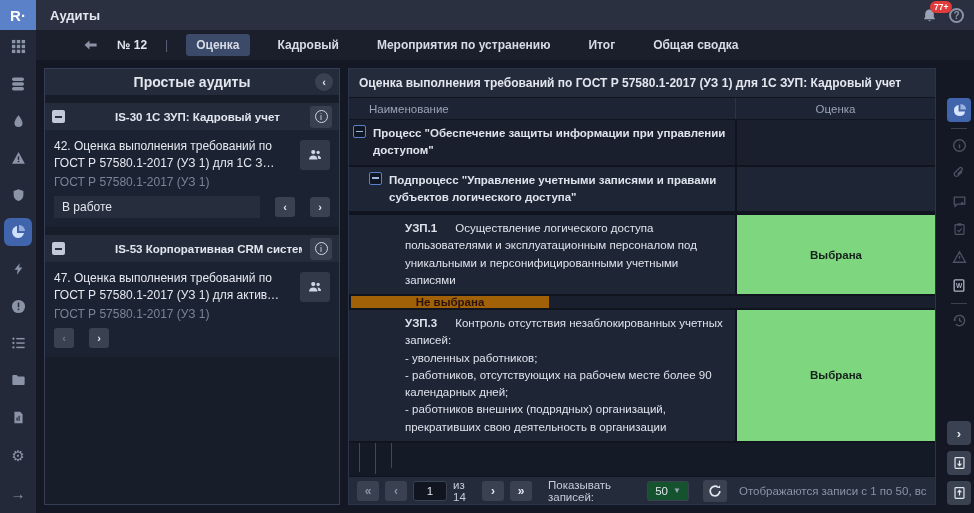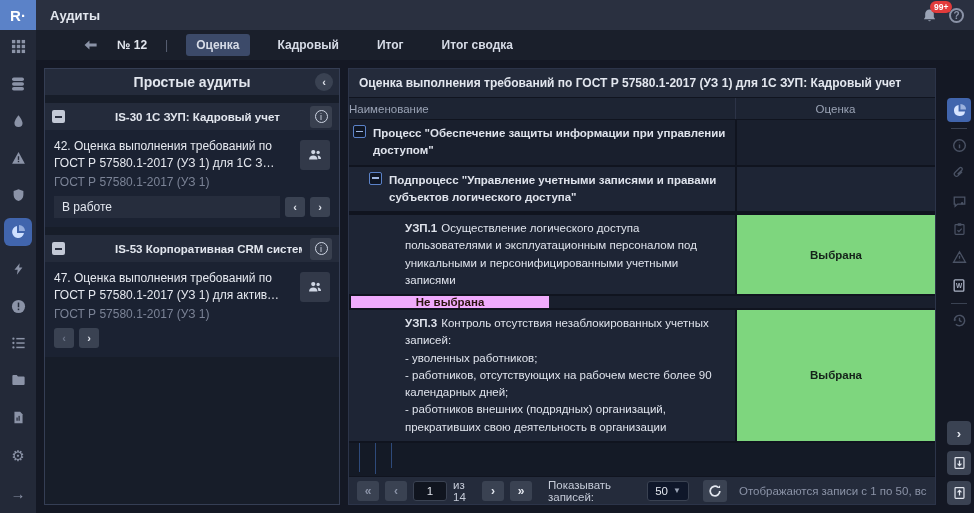--- a/index.html
+++ b/index.html
@@ -56,73 +56,73 @@
     display:flex; align-items:center; justify-content:center; flex:none; }
   .info-glyph { width:13px; height:13px; border:1.5px solid #cfd6e4; border-radius:50%;
     font-size:9px; font-style:normal; display:flex; align-items:center; justify-content:center; }
   .card-body { background:#1b2232; padding:8px 9px 9px 9px; position:relative; }
   .audit-name { font-size:12px; line-height:1.42; color:#e6e9f0; width:228px;
     display:-webkit-box; -webkit-line-clamp:2; -webkit-box-orient:vertical; overflow:hidden; }
   .person-btn { position:absolute; top:10px; right:9px; width:30px; height:30px;
     background:#323949; border-radius:3px; color:#cfd6e4;
     display:flex; align-items:center; justify-content:center; }
   .audit-standard { font-size:12px; color:#7b8396; margin-top:3px; }
-  .status-row { display:flex; gap:5px; margin-top:7px; align-items:center; }
+  .status-row { display:flex; gap:15px; margin-top:7px; align-items:center; }
   .status-field { flex:1; background:#262d3d; font-size:12px; padding:4px 8px; color:#e2e6ee; }
   .mini-btn { width:20px; height:20px; background:#3a4252; border-radius:3px; color:#dfe3ec;
     font-size:11px; font-weight:bold; display:flex; align-items:center; justify-content:center; flex:none; }
   .mini-btn.dim { color:#6b7488; }
 
   
   .assess-panel { flex:1; border:1px solid #2c3449; background:#141a26;
     display:flex; flex-direction:column; min-width:0; }
   .assess-title { height:28px; background:#242b3b; font-weight:bold; font-size:12px;
     display:flex; align-items:center; padding:0 10px; flex:none; white-space:nowrap; overflow:hidden; }
   .col-head { height:23px; background:#1d2433; display:flex; font-size:11.5px; color:#9aa3b5;
     border-top:1px solid #10141f; border-bottom:1px solid #10141f; flex:none; }
-  .col-name { flex:1; display:flex; align-items:center; padding-left:0; }
+  .col-name { flex:1; display:flex; align-items:center; padding-left:20px; }
   .col-score { width:200px; display:flex; align-items:center; justify-content:center;
     border-left:1px solid #2c3347; }
   .rows { flex:1; overflow:hidden; position:relative; }
   .vline { position:absolute; width:1px; background:#2e4a7a; z-index:0; }
   .vl1 { left:10px; top:20px; bottom:4px; }
   .vl2 { left:26px; top:58px; height:296px; }
   .vl3 { left:42px; top:106px; height:242px; }
   .trow { display:flex; border-bottom:2px solid #10141f; position:relative; z-index:1; }
   .trow.odd { background:#191f2d; }
   .trow.even { background:#1e2535; }
   .tname { flex:1; padding:5px 8px 5px 24px; font-size:11.5px; line-height:1.5;
     color:#dfe3ec; position:relative; }
   .lvl1 .tname { padding-left:40px; }
   .lvl2 .tname { padding-left:56px; }
   .lvl3 .tname { padding-left:56px; }
-  .tname .code { font-weight:bold; margin-right:4px; }
+  .tname .code { font-weight:bold; margin-right:18px; }
   .tname .txt { white-space:pre-line; }
   .trow.bold .txt { font-weight:bold; }
   .cbox { position:absolute; top:5px; width:13px; height:13px; background:#0f1624;
     border:1px solid #5b82c8; border-radius:2px; display:flex; align-items:center; justify-content:center; }
   .lvl0 .cbox { left:4px; } .lvl1 .cbox { left:20px; } .lvl2 .cbox { left:36px; top:24px; }
   .cbox i { display:block; width:7px; height:1.5px; background:#9fb6e0; }
   .tscore { width:200px; border-left:2px solid #10141f; display:flex; flex:none; }
   .score-badge { flex:1; display:flex; align-items:center; justify-content:center;
     font-size:11.5px; font-weight:bold; }
   .score-badge.g { background:#7ed67e; color:#15241a; }
-  .score-badge.r { background:#f0abfc; color:#2a120e; }
+  .score-badge.r { background:#a16207; color:#2a120e; }
 
   .pag { height:28px; background:#242b3b; border-top:1px solid #10141f; display:flex;
     align-items:center; gap:6px; padding:0 8px; flex:none; font-size:11.5px; }
   .pag-btn { width:22px; height:20px; background:#3a4252; border-radius:3px; color:#e2e6ee;
     font-size:12px; font-weight:bold; display:flex; align-items:center; justify-content:center; flex:none; }
   .pag-btn.dim { color:#8b93a7; }
   .page-input { width:34px; height:20px; background:#10151f; border:1px solid #3a4252;
     border-radius:3px; color:#e2e6ee; text-align:center; font-size:11.5px;
     font-family:"Liberation Sans", sans-serif; }
   .pag-of { color:#c5cbd8; }
   .pag-label { color:#c5cbd8; margin-left:10px; }
-  .size-select { height:20px; background:#0f172a; border:1px solid #3a4252; border-radius:3px;
+  .size-select { height:20px; background:#14532d; border:1px solid #3a4252; border-radius:3px;
     display:flex; align-items:center; gap:5px; padding:0 7px; font-size:11.5px; }
   .size-select .car { font-size:8px; color:#9aa3b5; }
   .refresh-btn { width:24px; height:22px; background:#3a4252; border-radius:3px; color:#e2e6ee;
     display:flex; align-items:center; justify-content:center; margin-left:8px; flex:none; }
   .pag-summary { color:#8b93a7; margin-left:6px; white-space:nowrap; overflow:hidden; }
 
   
   .tool-strip { width:30px; display:flex; flex-direction:column; align-items:center; flex:none; padding-top:26px; }
   .tool-ic { width:24px; height:24px; border-radius:4px; margin-top:4px; color:#4a5264;
     display:flex; align-items:center; justify-content:center; flex:none; }
@@ -140,21 +140,21 @@
 <div class="topbar">
   <div class="logo">R·</div>
   <div class="app-title">Аудиты</div>
   <div class="topbar-right">
     <div class="bell-wrap">
       <span>
         <svg width="15" height="15" viewBox="0 0 16 16" fill="currentColor">
             <path d="M8 1.5a4.6 4.6 0 0 0-4.6 4.6v3.6L2 12h12l-1.4-2.3V6.1A4.6 4.6 0 0 0 8 1.5zM6.5 13a1.6 1.6 0 0 0 3 0z"></path>
           </svg>
       </span>
-      <span class="badge">99+</span>
+      <span class="badge">77+</span>
     </div>
     <div class="help-circle">?</div>
   </div>
 </div>
 
 <div class="main-row">
 
   <div class="sidebar">
     <div class="side-ic grid-slot">
       <svg width="15" height="15" viewBox="0 0 16 16" fill="currentColor">
@@ -244,22 +244,23 @@
     <div class="navbar">
       <span class="back-btn">
         <svg width="17" height="14" viewBox="0 0 16 16" fill="currentColor">
             <path d="M15 6.2H6.8V2.8L1.2 8l5.6 5.2V9.8H15z"></path>
           </svg>
       </span>
       <span class="audit-no">№ 12</span>
       <span class="nav-divider">|</span>
       <span class="tab active">Оценка</span>
       <span class="tab">Кадровый</span>
+      <span class="tab">Мероприятия по устранению</span>
       <span class="tab">Итог</span>
-      <span class="tab">Итог сводка</span>
+      <span class="tab">Общая сводка</span>
     </div>
 
     <div class="workspace">
 
       <div class="audits-panel">
         <div class="panel-head">
           <span style="width:18px"></span>
           <span class="panel-head-title">Простые аудиты</span>
           <span class="round-btn">‹</span>
         </div>

